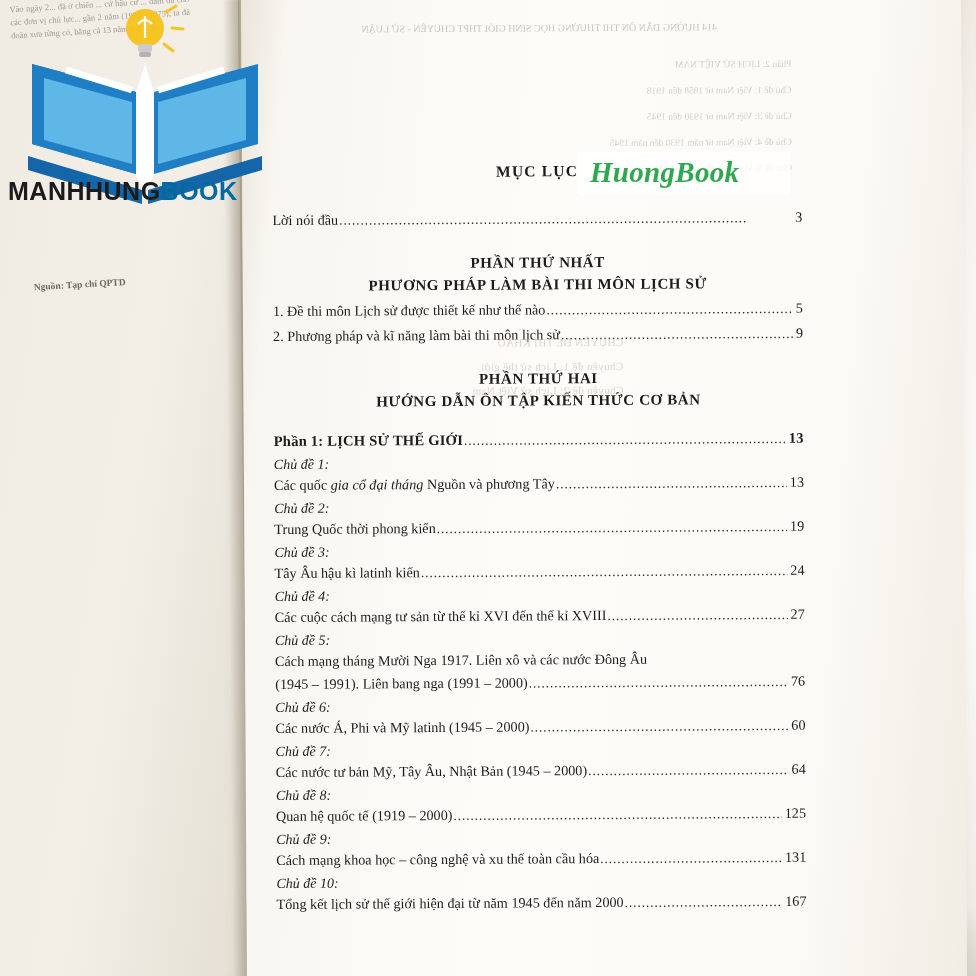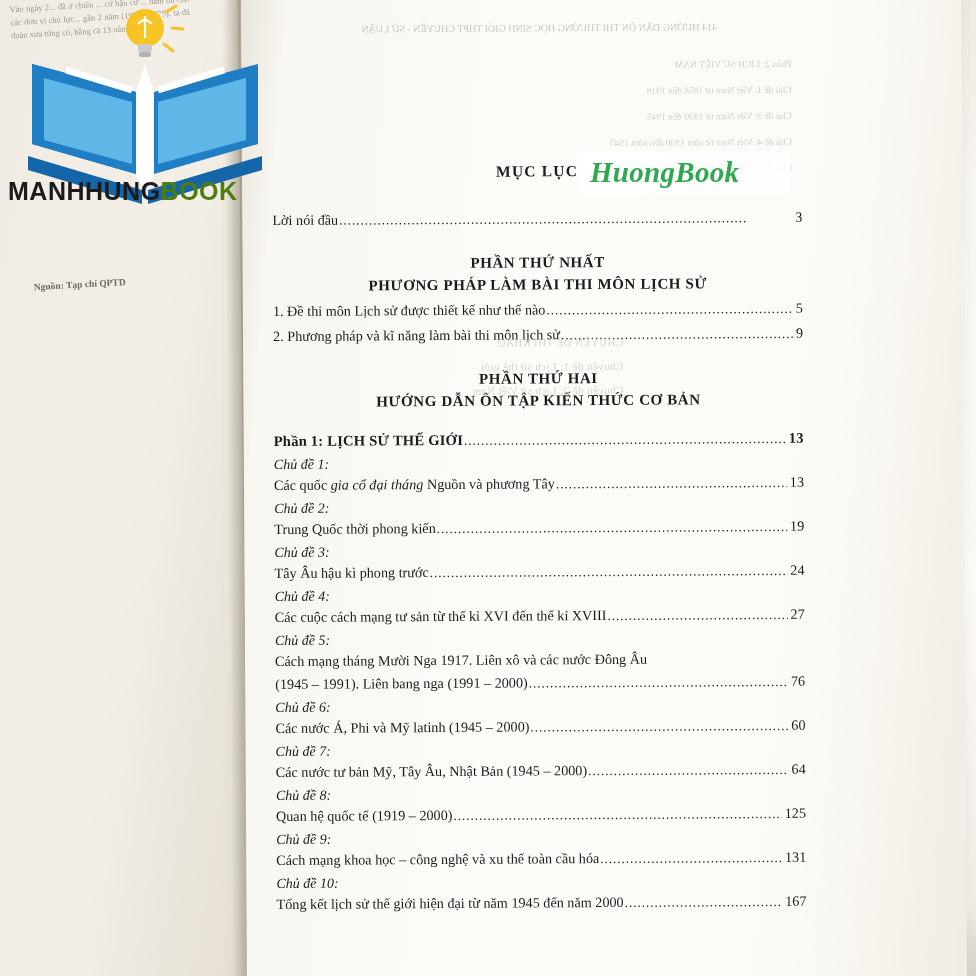--- a/index.html
+++ b/index.html
@@ -238,21 +238,21 @@
     left: 8px;
     top: 176px;
     font-family: "Liberation Sans", sans-serif;
     font-weight: bold;
     font-size: 25px;
     letter-spacing: 0.5px;
     line-height: 30px;
     color: #1b1b1b;
     white-space: nowrap;
   }
-  .wm-manhhung .red { color: #4d7c0f; }
+  .wm-manhhung .red { color: #0369a1; }
 
   .wm-huong {
     position: absolute;
     left: 578px;
     top: 152px;
     width: 212px;
     height: 42px;
     background: rgba(255,255,255,0.78);
     border-radius: 2px;
     box-shadow: 0 0 0 1px rgba(255,255,255,0.4);
@@ -348,21 +348,21 @@
 
       <div class="topic">Chủ đề 2:</div>
       <div class="line">
         <span class="txt">Trung Quốc thời phong kiến</span>
         <span class="dots">................................................................................................</span>
         <span class="pg">19</span>
       </div>
 
       <div class="topic">Chủ đề 3:</div>
       <div class="line">
-        <span class="txt">Tây Âu hậu kì phong trước</span>
+        <span class="txt">Tây Âu hậu kì latinh kiến</span>
         <span class="dots">................................................................................................</span>
         <span class="pg">24</span>
       </div>
 
       <div class="topic">Chủ đề 4:</div>
       <div class="line">
         <span class="txt">Các cuộc cách mạng tư sản từ thế kỉ XVI đến thế kỉ XVIII</span>
         <span class="dots">................................................................................................</span>
         <span class="pg">27</span>
       </div>

